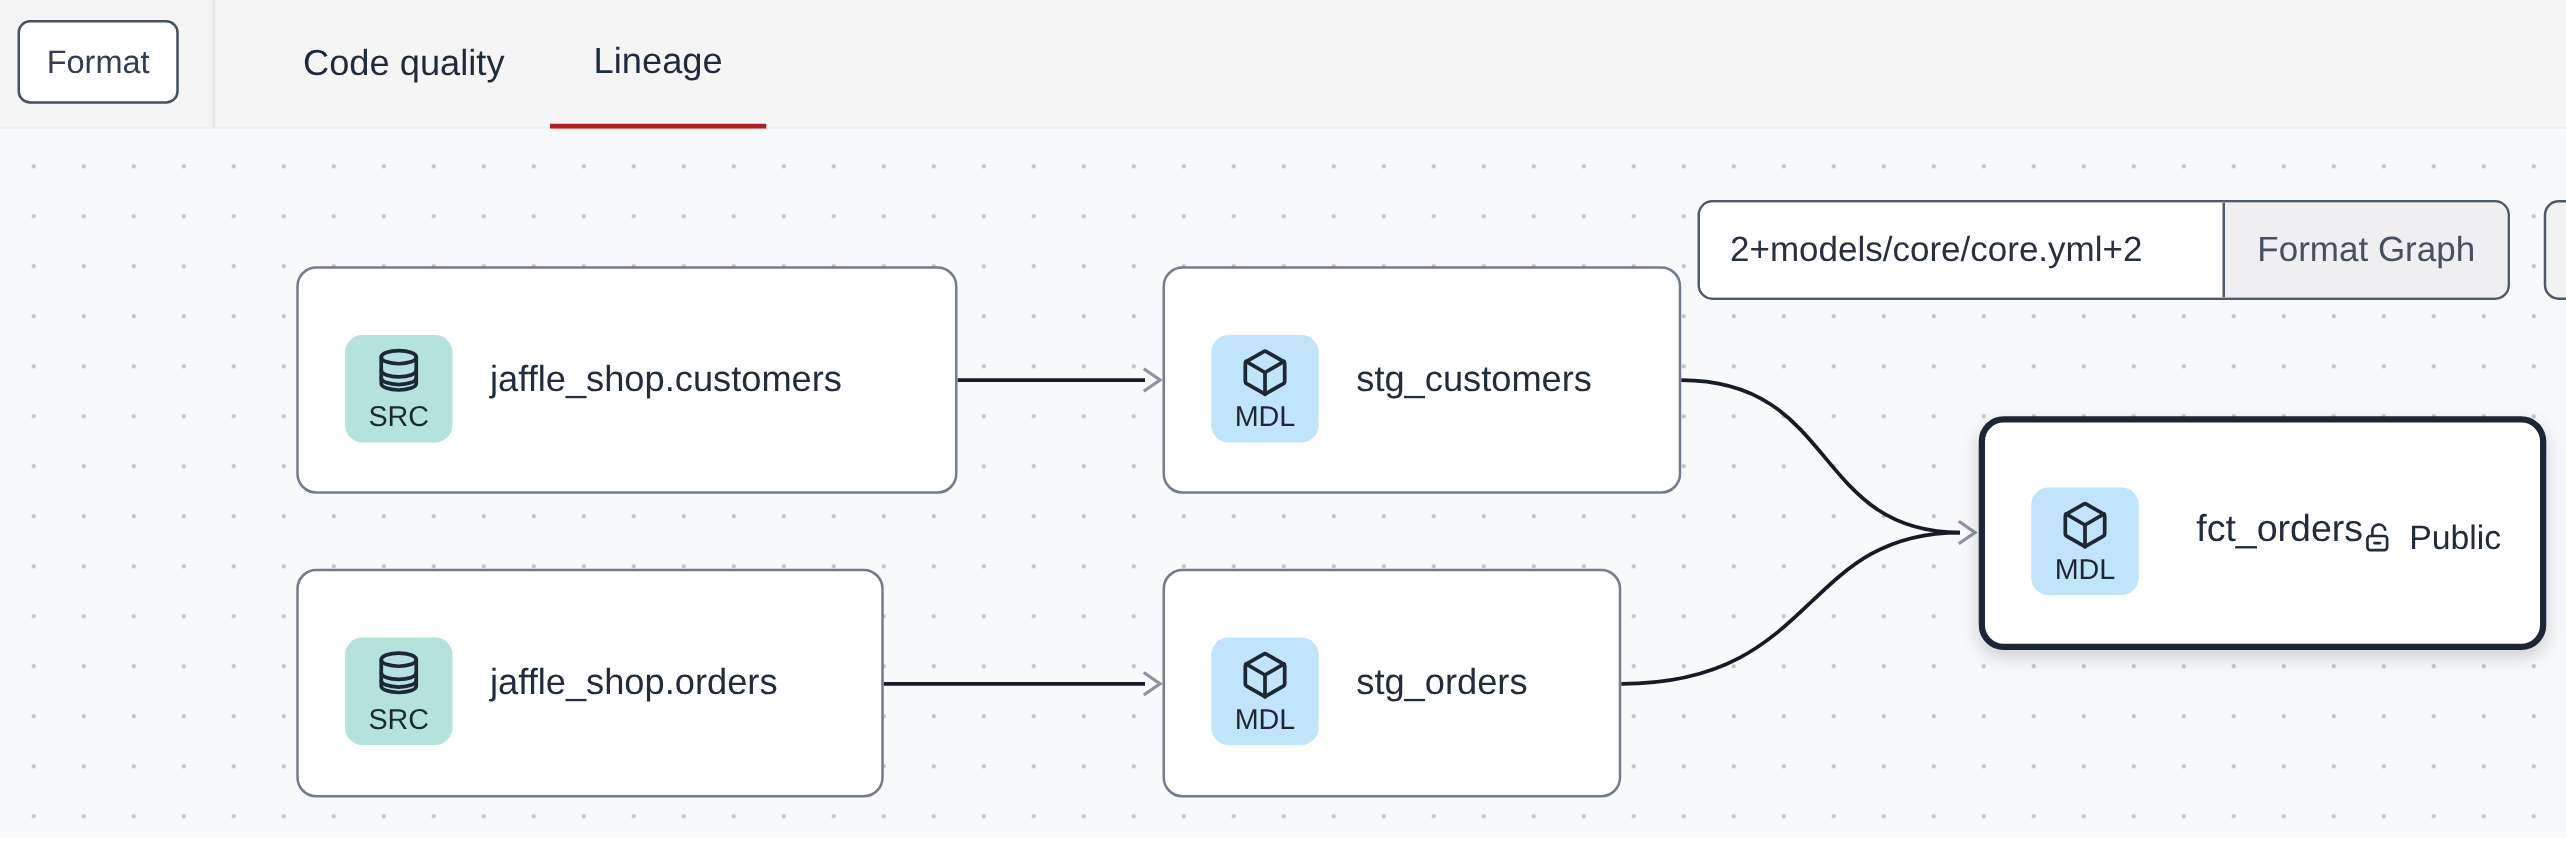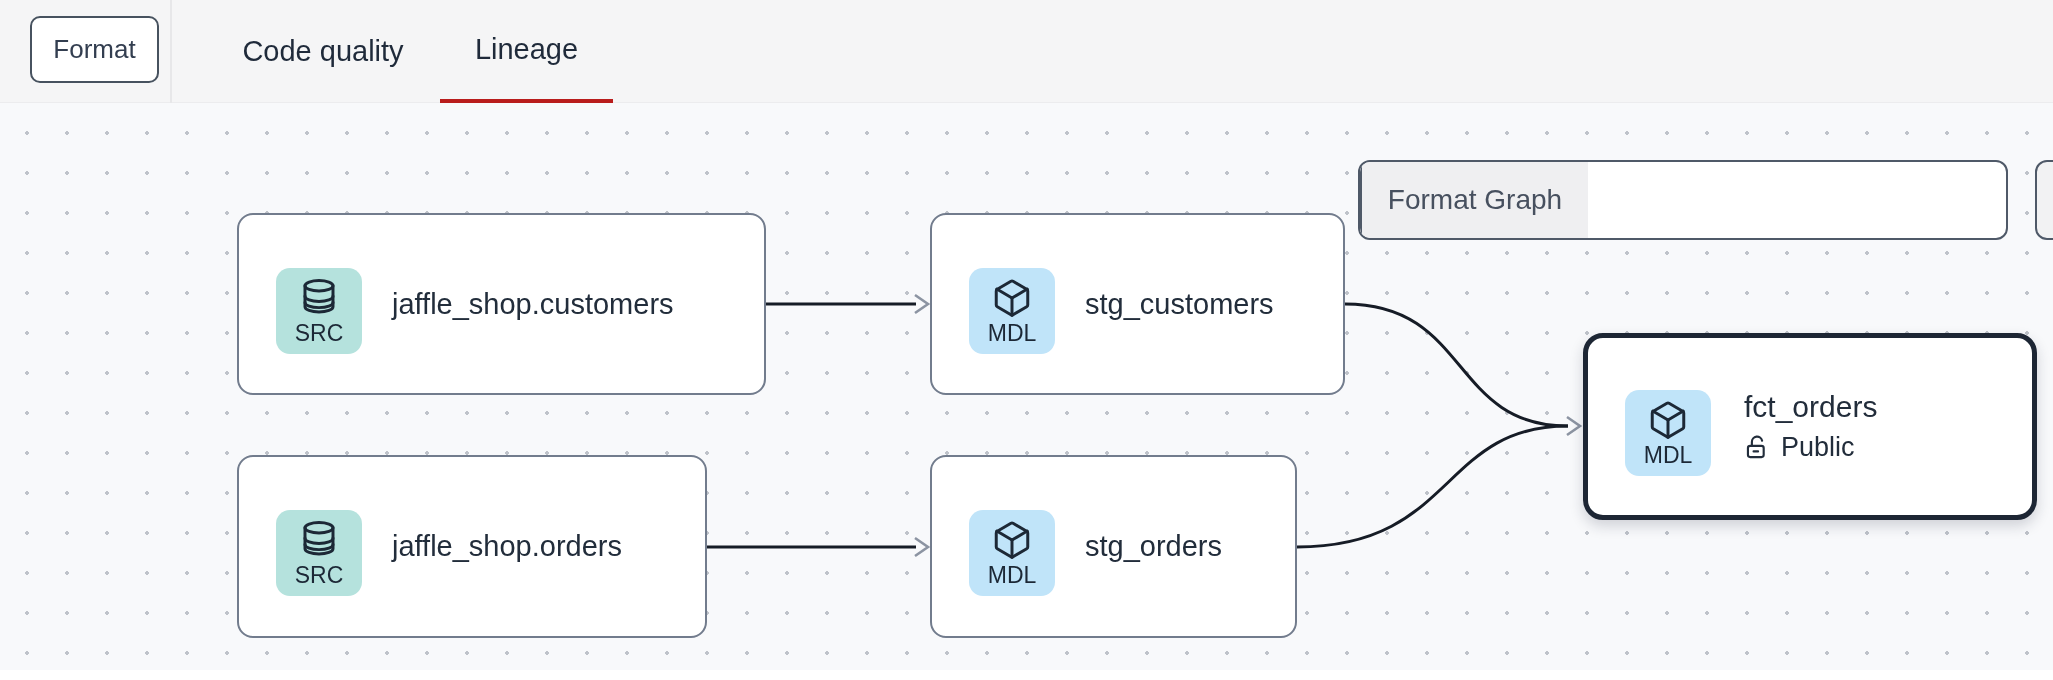--- a/index.html
+++ b/index.html
@@ -11,21 +11,21 @@
     color: #222d3b;
   }
 
   
   .topbar {
     position: absolute; left: 0; top: 0; width: 2053px; height: 103px;
     background: #f5f5f6;
     border-bottom: 1px solid #ececee;
   }
   .format-btn {
-    position: absolute; left: 30px; top: 16px; width: 129px; height: 67px;
+    position: absolute; left: 14px; top: 16px; width: 129px; height: 67px;
     background: #ffffff;
     border: 2px solid #47525f;
     border-radius: 10px;
     font-size: 26px; color: #333e50;
     display: flex; align-items: center; justify-content: center;
     cursor: pointer;
   }
   .topbar-divider {
     position: absolute; left: 170px; top: 0; width: 2px; height: 103px;
     background: #e7e7e9;
@@ -76,21 +76,21 @@
     color: #1c2836;
     margin-top: 13px;
   }
   .node-icon.src { background: #b5e2dd; }
   .node-icon.mdl { background: #c0e4f9; }
   .node-icon svg { width: 42px; height: 42px; display: block; }
   .node-icon .icon-type {
     font-size: 23px; font-weight: 500; line-height: 1; margin-top: 3px; color: #1c2836;
   }
   .node-label { font-size: 29px; color: #222d3b; margin-left: 30px; white-space: nowrap; }
-  .node-text-col { margin-left: 33px; display: flex; flex-direction: column; }
+  .node-text-col { margin-left: 46px; display: flex; }
   .node-text-col .node-label { margin-left: 0; font-size: 30px; }
   .access-row { display: flex; align-items: center; margin-top: 8px; color: #222d3b; }
   .access-row svg { width: 27px; height: 27px; margin-right: 10px; }
   .access-label { font-size: 27px; }
 
   
   .graph-toolbar {
     position: absolute; left: 1358px; top: 57px; width: 650px; height: 80px;
     border: 2px solid #4f5968;
     border-radius: 12px;
@@ -216,19 +216,20 @@
           <rect x="3.5" y="10.5" width="14" height="10" rx="2"></rect>
           <path d="M7 10.5 V7 a4.6 4.6 0 0 1 9.1 -1"></path>
           <line x1="8.5" y1="15.5" x2="12.5" y2="15.5"></line>
         </svg>
         <div class="access-label">Public</div>
       </div>
     </div>
   </div>
 
   <div class="graph-toolbar">
+    <input class="selector-input" type="text" value="2+models/core/core.yml+2" style="">
     <button class="update-graph-btn">Format Graph</button>
   </div>
   <div class="partial-btn"></div>
 
 </div>
 
 <div class="bottom-strip"></div>
 
 </body></html>

